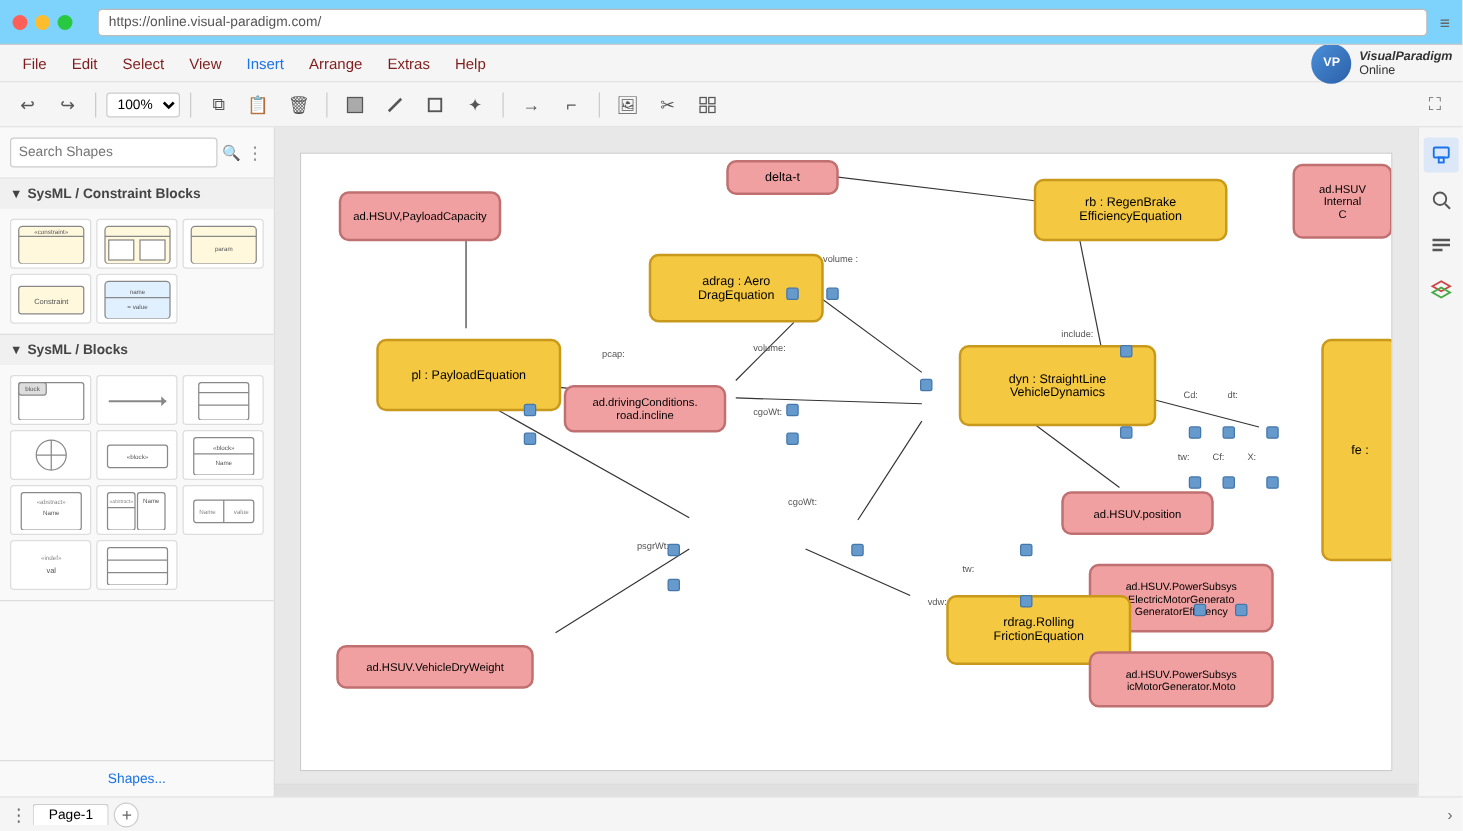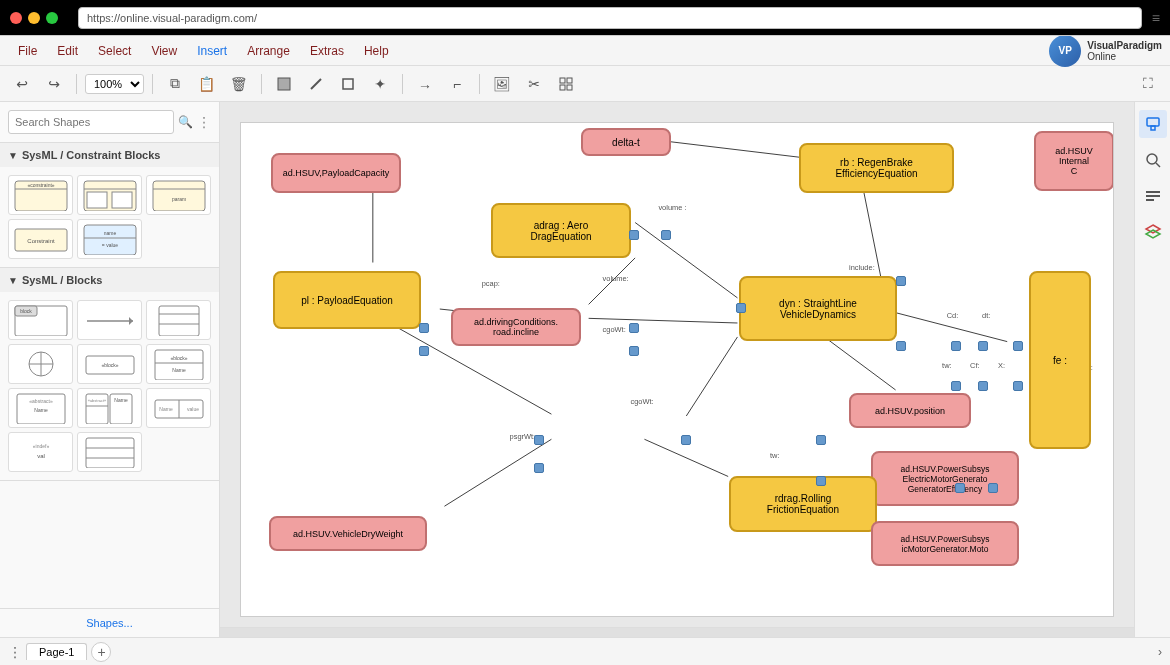--- a/index.html
+++ b/index.html
@@ -1,21 +1,21 @@
 <!DOCTYPE html>
 <html><head>
   <meta charset="utf-8">
   <style>
     * { box-sizing: border-box; margin: 0; padding: 0; }
     body { font-family: -apple-system, BlinkMacSystemFont, 'Segoe UI', sans-serif; font-size: 12px; background: #f0f0f0; overflow: hidden; width: 1170px; height: 665px; }
 
     
     .titlebar {
       height: 36px;
-      background: #000000;
+      background: #7dd3fc;
       display: flex;
       align-items: center;
       padding: 0 10px;
       border-bottom: 1px solid #ccc;
       position: relative;
     }
     .titlebar-buttons { display: flex; gap: 6px; margin-right: 10px; }
     .tb-btn { width: 12px; height: 12px; border-radius: 50%; border: none; cursor: pointer; }
     .tb-close { background: #ff5f57; }
     .tb-min { background: #ffbd2e; }
@@ -208,20 +208,21 @@
       text-align: center;
       font-size: 10px;
       font-weight: normal;
       padding: 4px 6px;
       cursor: pointer;
     }
     .node-yellow {
       background: #f5c842;
       border: 2px solid #c8991a;
       color: #000;
+      margin-left: 28px;
     }
     .node-pink {
       background: #f0a0a0;
       border: 2px solid #c07070;
       color: #000;
     }
     .node-blue-sm {
       width: 10px; height: 10px;
       background: #6699cc;
       border: 1px solid #4477aa;
@@ -317,21 +318,21 @@
   <span class="menu-item">Edit</span>
   <span class="menu-item">Select</span>
   <span class="menu-item">View</span>
   <span class="menu-item active">Insert</span>
   <span class="menu-item">Arrange</span>
   <span class="menu-item">Extras</span>
   <span class="menu-item">Help</span>
   <div class="logo-area">
     <div class="logo-circle">VP</div>
     <div>
-      <div style="font-size:10px;">VisualParadigm</div>
+      <div style="font-size:10px;font-style:italic;">VisualParadigm</div>
       <div style="font-size:10px;font-weight:normal;">Online</div>
     </div>
   </div>
 </div>
 
 <div class="toolbar">
   <button class="toolbar-btn" title="Undo">↩</button>
   <button class="toolbar-btn" title="Redo">↪</button>
   <div class="toolbar-sep"></div>
   <select class="zoom-select">

